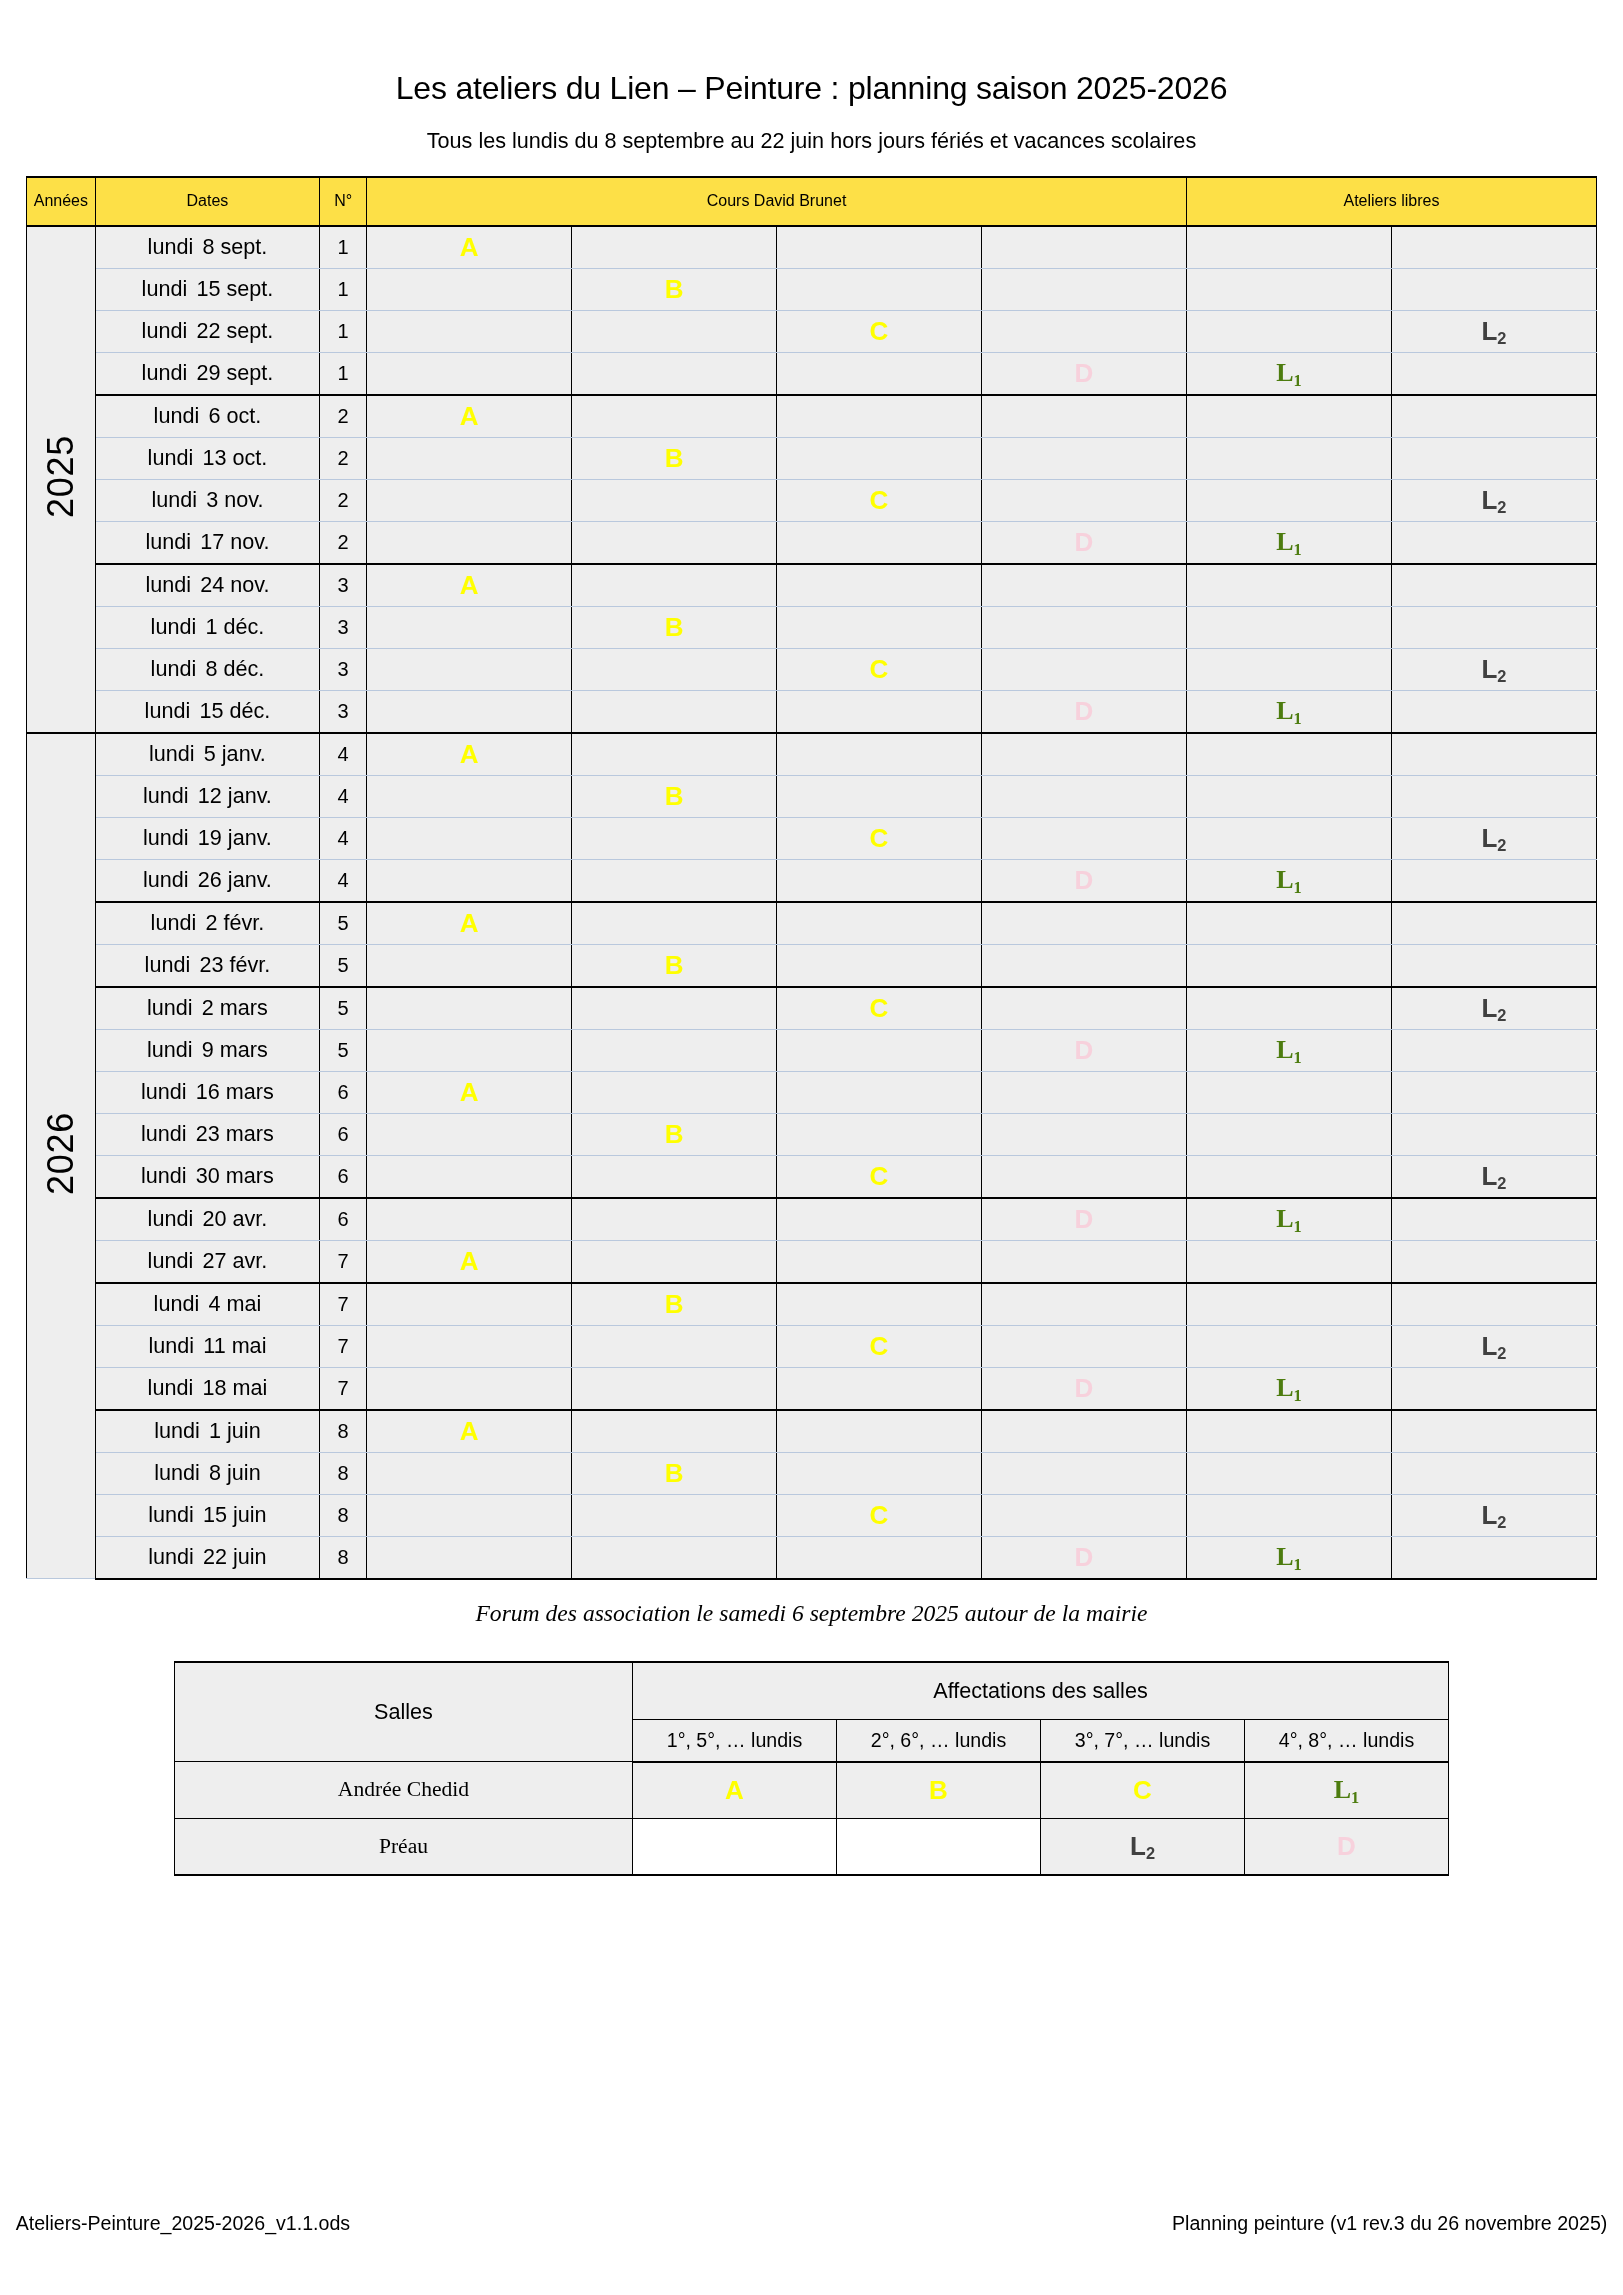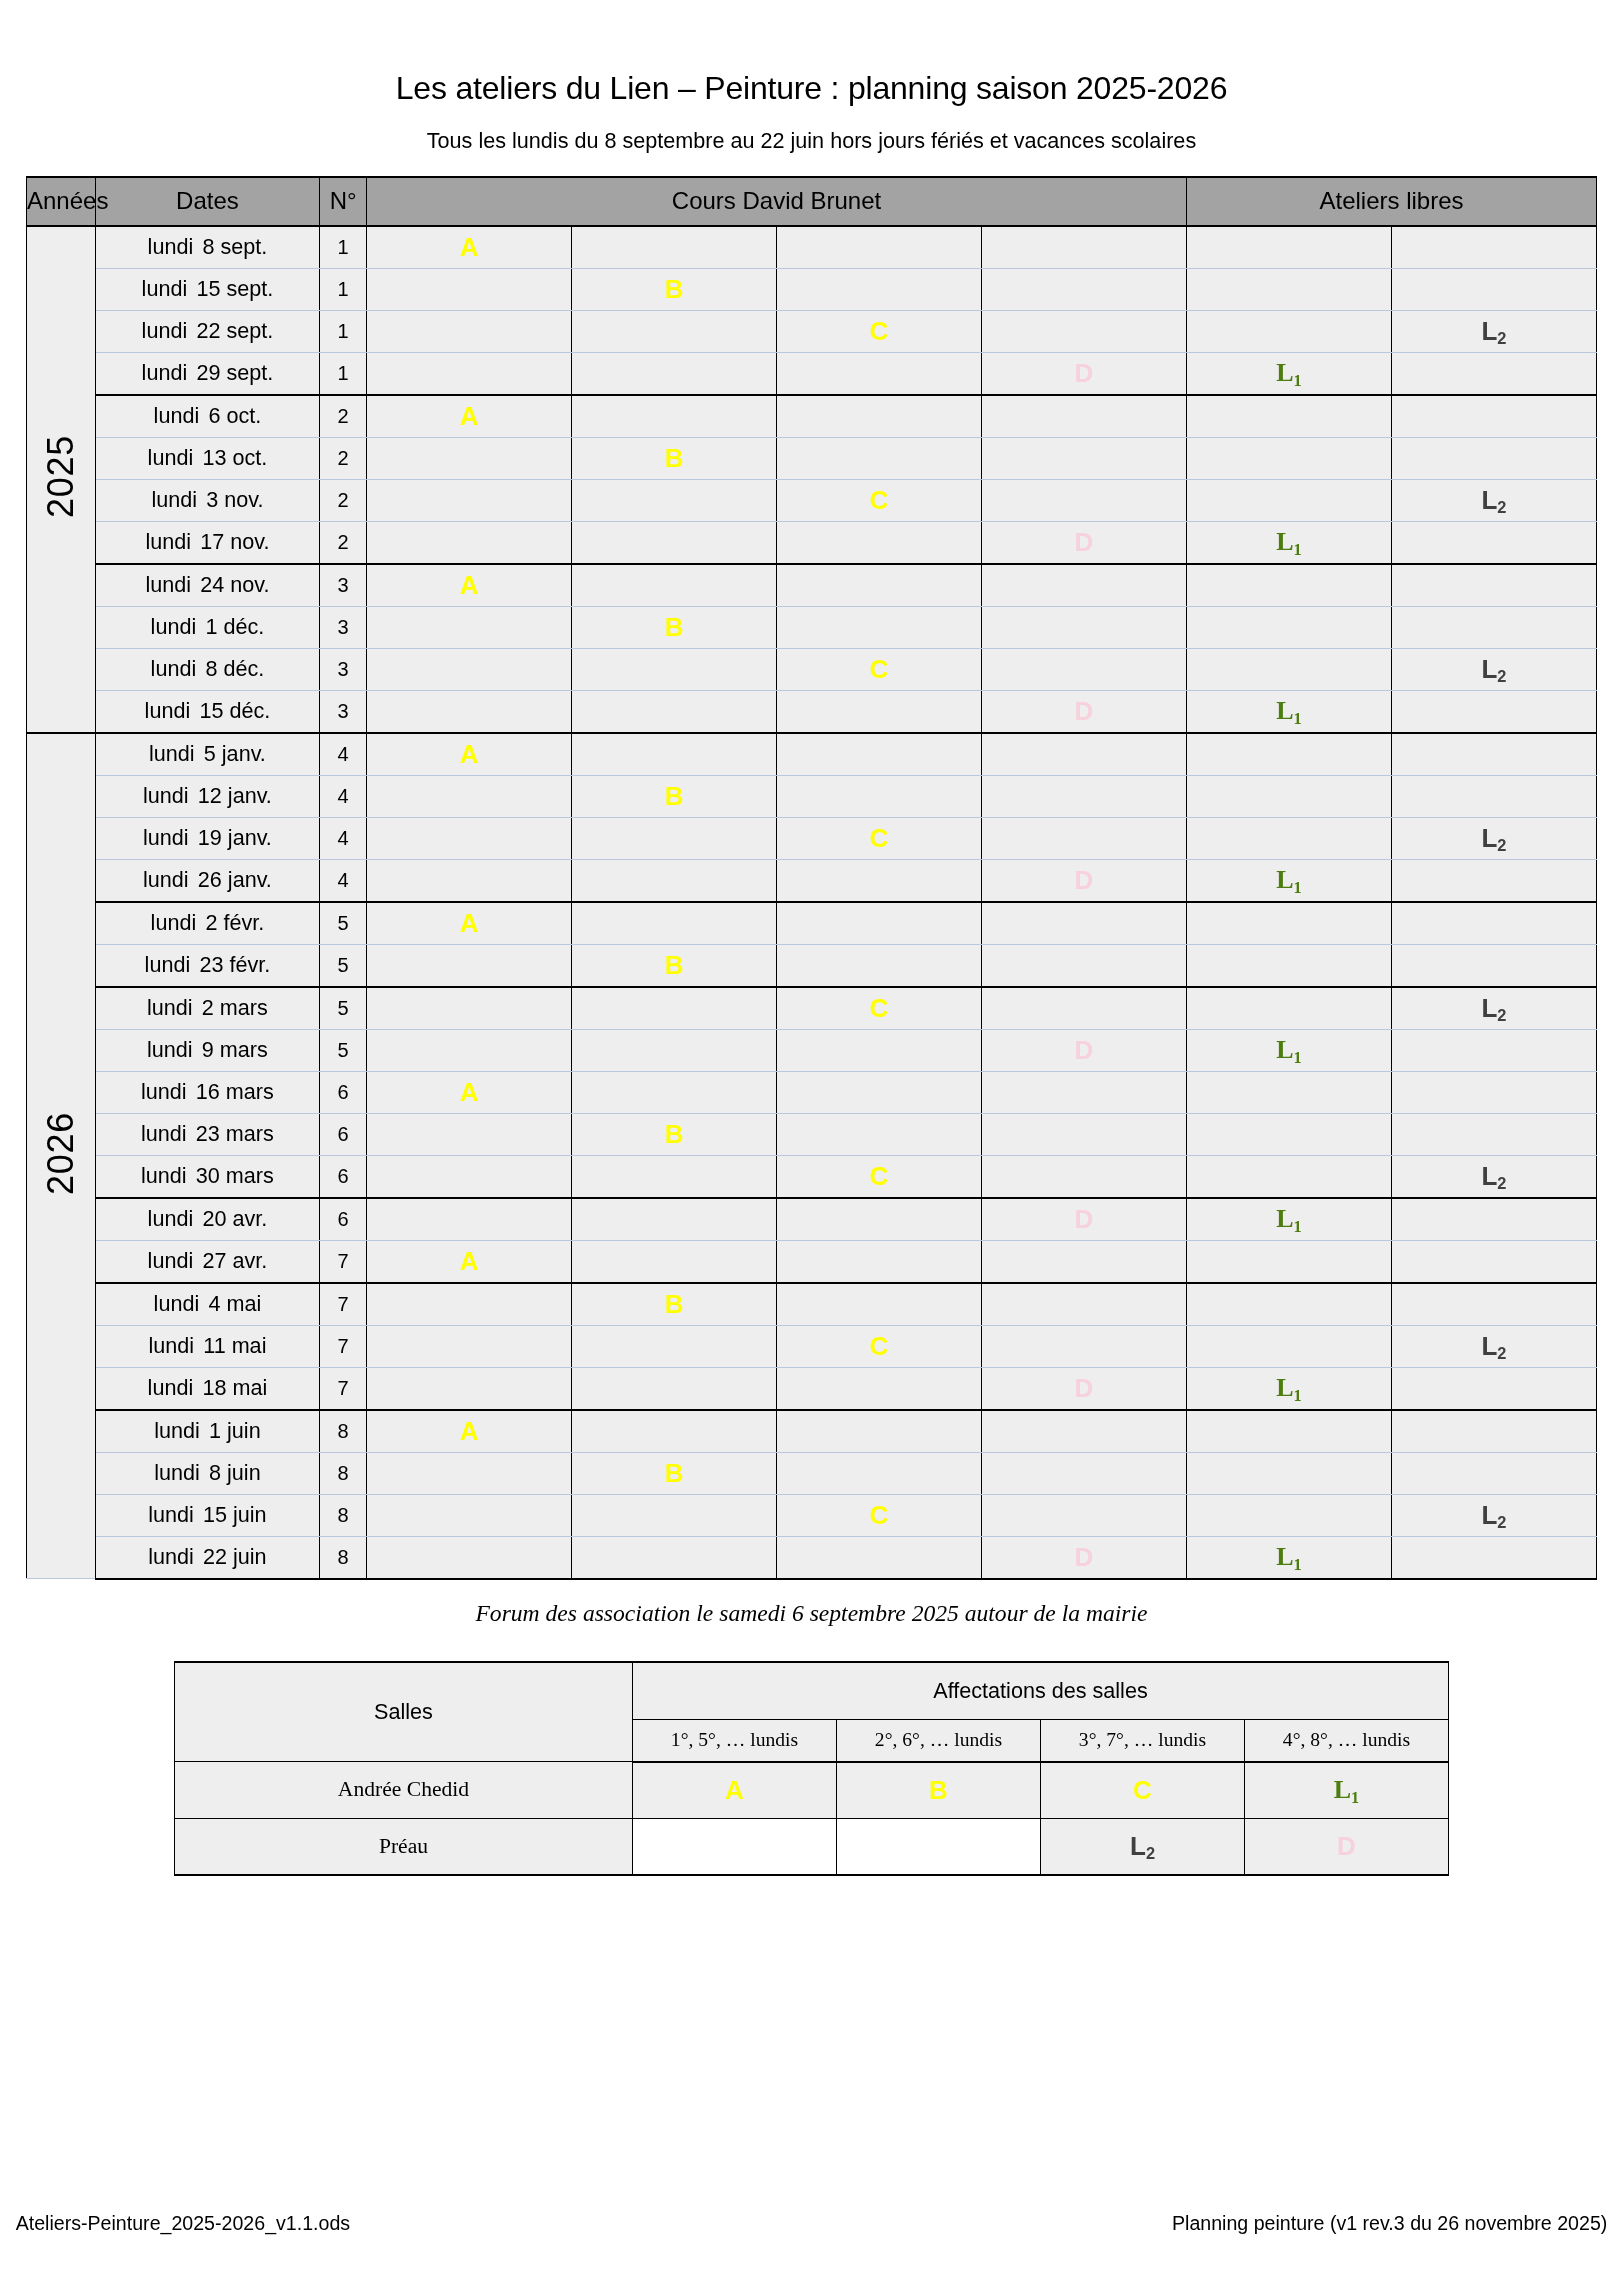--- a/index.html
+++ b/index.html
@@ -38,22 +38,22 @@
     border-bottom:0.7px solid #b9c8dd;
     text-align:center;
     vertical-align:middle;
     background:#eeeeee;
   }
   table.planning thead th{
     border-top:2.6px solid #000;
     border-bottom:2.6px solid #000;
     height:47px;
     font-weight:400;
-    font-size:24px;
-    background:#a3a3a3;
+    font-size:16px;
+    background:#fde047;
   }
   tr.grp-start td{border-top:2px solid #000;}
   tr.last-row td{border-bottom:2.6px solid #000;}
 
   .c-years{width:60px;}
   .c-dates{width:196px;}
   .c-num{width:41px;}
   .c-slot{width:179px;}
 
   td.year-cell{
@@ -113,21 +113,21 @@
     font-size:20px;
   }
   table.legend th,table.legend td{
     border:1.3px solid #000;
     padding:0;text-align:center;vertical-align:middle;
     background:#eeeeee;font-weight:400;
   }
   table.legend .lg-salles{width:458px;}
   table.legend .lg-col{width:204px;}
   table.legend th.top{border-top:2.6px solid #000;height:56px;font-size:21.6px;}
-  table.legend th.sub{height:41px;font-size:19.6px;border-bottom:2.6px solid #000;font-family:Liberation Serif, serif;}
+  table.legend th.sub{height:41px;font-size:19.6px;border-bottom:2.6px solid #000;}
   table.legend td.rowlabel{height:55px;font-size:21.6px;font-family:Liberation Serif, serif;}
   table.legend td.sw{height:55px;font-size:26px;font-weight:700;}
   table.legend td.sw sub{font-size:16.4px;vertical-align:baseline;position:relative;top:4.6px;}
   table.legend td.empty{background:#ffffff;}
   table.legend tr.r-preau td{border-bottom:2.6px solid #000;}
 
   
   #doc-footer{
     position:absolute;left:0;right:0;bottom:60px;
     display:flex;justify-content:space-between;

